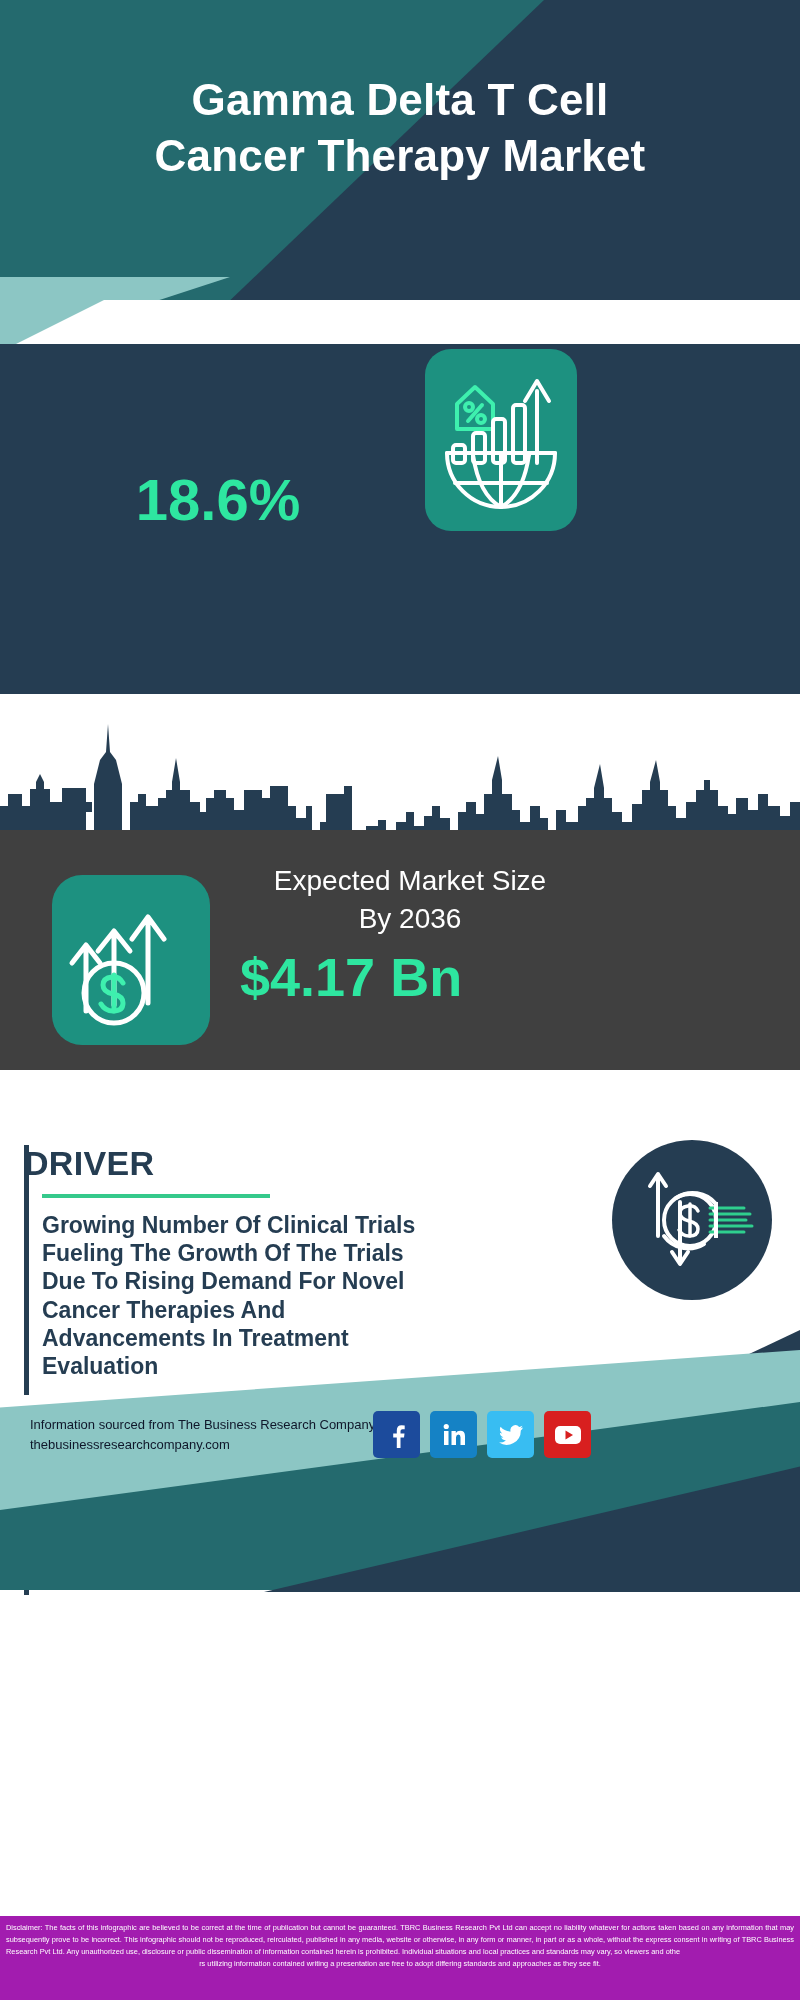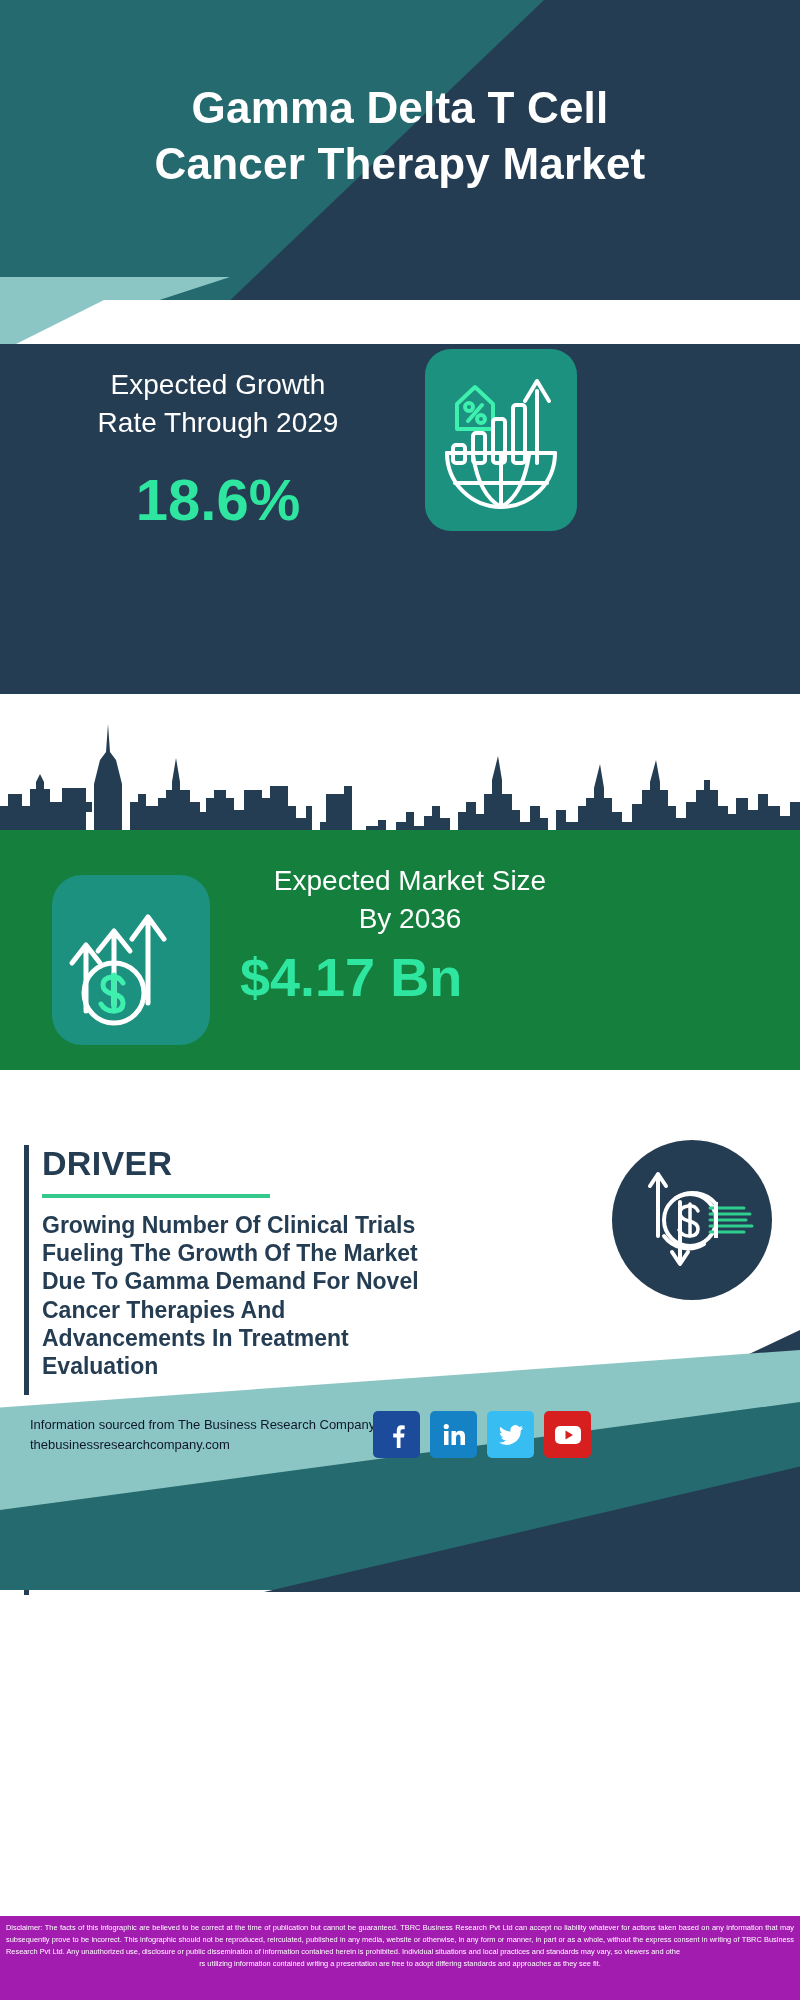--- a/index.html
+++ b/index.html
@@ -4,21 +4,21 @@
 <style>
   html,body{margin:0;padding:0;background:#fff;}
   body{font-family:"Liberation Sans",sans-serif;}
   .page{position:relative;width:800px;height:2000px;overflow:hidden;background:#ffffff;}
 
   
   .header{position:absolute;left:0;top:0;width:800px;height:352px;background:#1f4f53;overflow:hidden;}
   .header .teal{position:absolute;inset:0;background:#246a6e;}
   .header .navy{position:absolute;inset:0;background:#253d52;
        clip-path:polygon(100% 0,100% 100%,22% 100%,68% 0);}
-  .header h1{position:absolute;left:0;right:0;top:68px;margin:12px;text-align:center;
+  .header h1{position:absolute;left:0;right:0;top:68px;margin:4px;text-align:center;
        color:#ffffff;font-size:44px;line-height:1.28;font-weight:bold;letter-spacing:.2px;}
   .hdr-line{display:block;}
   .teal-wedge{position:absolute;left:0;top:277px;width:230px;height:75px;background:#8cc6c4;
        clip-path:polygon(0 0, 100% 0, 0 100%);}
   .white-band{position:absolute;left:0;top:300px;width:800px;height:52px;background:#ffffff;
        clip-path:polygon(0 100%, 100% 100%, 100% 0, 13% 0);}
 
   
   .growth{position:absolute;left:0;top:344px;width:800px;height:350px;background:#253d52;}
   .growth-label{position:absolute;left:28px;top:22px;width:380px;text-align:center;
@@ -26,41 +26,41 @@
   .growth-value{position:absolute;left:28px;top:115px;width:380px;text-align:center;
        color:#2ee6a0;font-size:58px;font-weight:bold;line-height:1;margin-top:12px;}
   .icon-box-growth{position:absolute;left:425px;top:5px;width:152px;height:182px;
        background:#1d9180;border-radius:26px;}
 
   
   .skyline-wrap{position:absolute;left:0;top:694px;width:800px;height:180px;background:#ffffff;}
   .skyline-wrap svg{display:block;width:800px;height:180px;}
 
   
-  .market{position:absolute;left:0;top:830px;width:800px;height:240px;background:#15803d;}
+  .market{position:absolute;left:0;top:830px;width:800px;height:240px;background:#404040;}
   .icon-box-market{position:absolute;left:52px;top:45px;width:158px;height:170px;
        background:#1d9180;border-radius:30px;}
   .market-label{position:absolute;left:240px;top:32px;width:340px;text-align:center;
        color:#ffffff;font-size:28px;line-height:1.35;}
   .market-value{position:absolute;left:240px;top:120px;width:340px;text-align:left;
        color:#2ee6a0;font-size:54px;font-weight:bold;line-height:1;}
 
   
   .body-white{position:absolute;left:0;top:1070px;width:800px;height:260px;background:#ffffff;}
 
   .block{position:absolute;}
   .block .bar{position:absolute;left:0;top:0;width:5px;background:#253d52;}
   .block h2{margin:0;color:#253d52;font-weight:bold;letter-spacing:.3px;}
   .rule{height:4px;background:#35c98b;}
   .block p{margin:0;color:#253d52;font-weight:bold;}
 
   
   .driver{left:24px;top:1145px;width:400px;}
   .driver .bar{height:250px;}
-  .driver h2{padding-left:18px;font-size:34px;line-height:1.1;}
+  .driver h2{font-size:34px;line-height:1.1;}
   .driver .rule{margin-left:18px;width:228px;margin-top:12px;}
   .driver p{padding-left:18px;margin-top:13px;font-size:23px;line-height:1.22;}
 
   
   .region{left:24px;top:1430px;width:400px;}
   .region .bar{height:165px;}
   .region h2{padding-left:18px;font-size:34px;line-height:1.1;}
   .region .rule{margin-left:18px;width:228px;margin-top:9px;}
   .region p{padding-left:18px;margin-top:14px;font-size:23px;line-height:1.25;}
 
@@ -106,24 +106,20 @@
     <div class="navy"></div>
     <h1>
       <span class="hdr-line">Gamma Delta T Cell</span>
       <span class="hdr-line">Cancer Therapy Market</span>
     </h1>
   </div>
   <div class="teal-wedge"></div>
   <div class="white-band"></div>
 
   <div class="growth">
-    <div class="growth-label">
-      <span>Expected Growth</span><br>
-      <span>Rate Through 2029</span>
-    </div>
     <div class="growth-value">18.6%</div>
 
     <div class="icon-box-growth">
       <svg width="152" height="182" viewBox="0 0 152 182">
         <g fill="none" stroke="#3ef0ae" stroke-width="4" stroke-linejoin="round" stroke-linecap="round">
           <path d="M32 55 L50 38 L68 55 L68 80 L32 80 Z"></path>
           <circle cx="44" cy="58" r="4"></circle>
             <circle cx="56" cy="70" r="4"></circle>
           <line x1="57" y1="56" x2="43" y2="72"></line>
         </g>
@@ -189,21 +185,21 @@
     </div>
     <div class="market-value">$4.17 Bn</div>
   </div>
 
   <div class="body-white"></div>
 
   <div class="block driver">
     <div class="bar"></div>
     <h2>DRIVER</h2>
     <div class="rule"></div>
-    <p>Growing Number Of Clinical Trials Fueling The Growth Of The Market Due To Gamma Demand For Novel Cancer Therapies And Advancements In Treatment Evaluation</p>
+    <p>Growing Number Of Clinical Trials Fueling The Growth Of The Trials Due To Rising Demand For Novel Cancer Therapies And Advancements In Treatment Evaluation</p>
   </div>
 
   <div class="circ circ-driver">
     <svg width="160" height="160" viewBox="0 0 160 160">
       <g fill="none" stroke="#ffffff" stroke-width="4" stroke-linecap="round" stroke-linejoin="round">
         <path d="M46 96 L46 36 M38 46 L46 34 L54 46"></path>
         <path d="M68 62 L68 122 M60 112 L68 124 L76 112"></path>
         <circle cx="78" cy="80" r="26"></circle>
         <path d="M64 58 a30 30 0 0 1 40 6"></path>
         <path d="M92 104 a30 30 0 0 1 -40 -8"></path>

